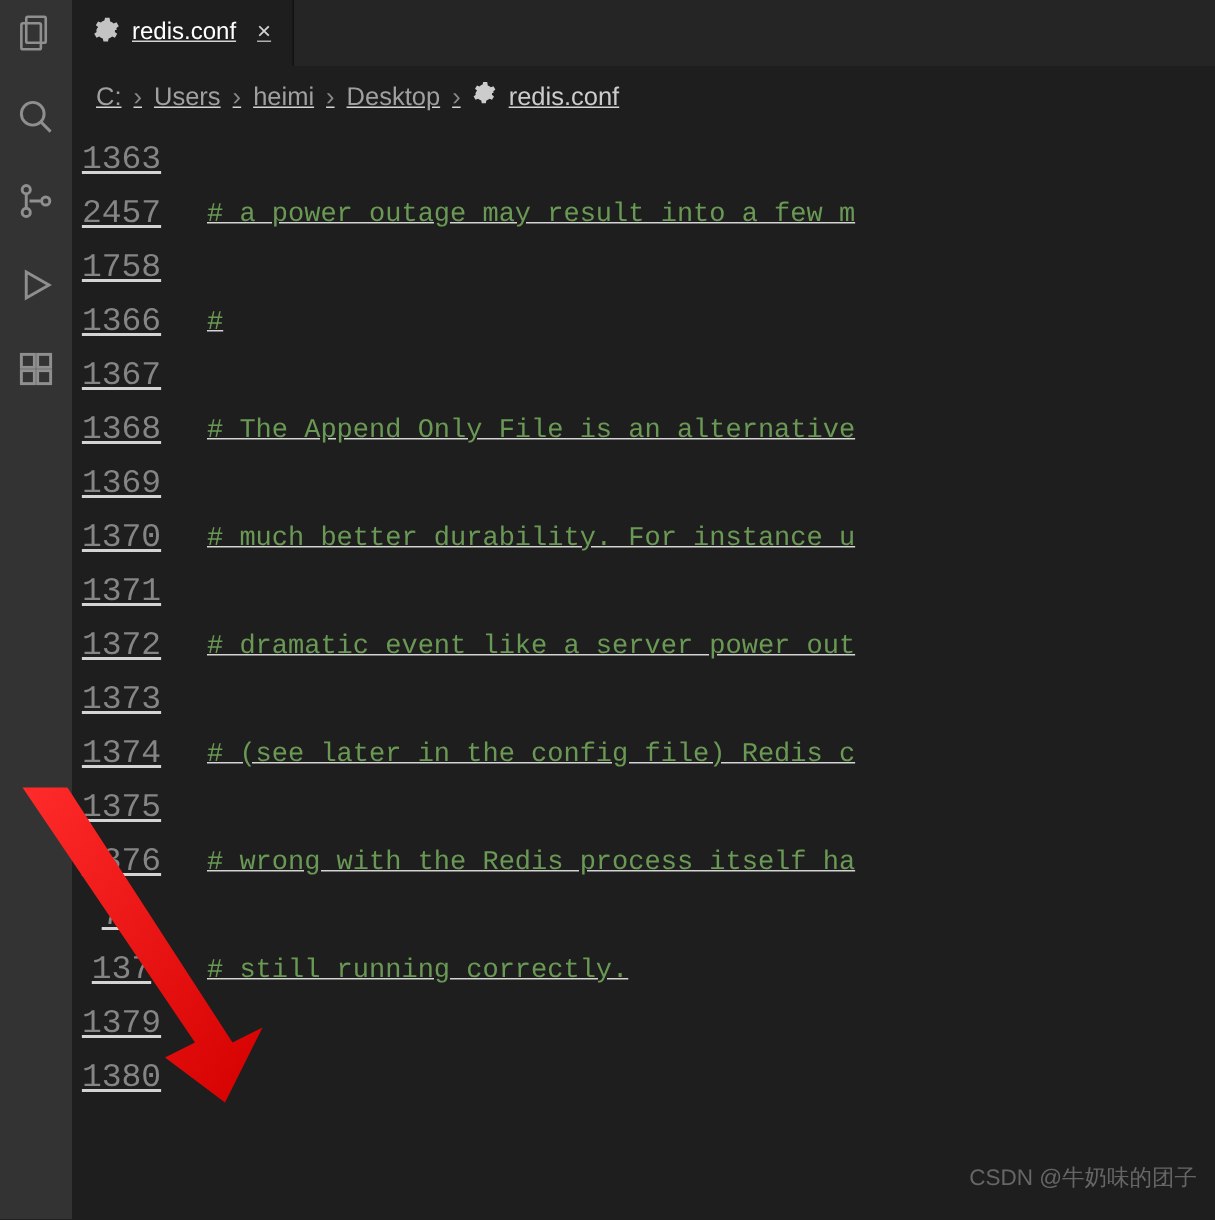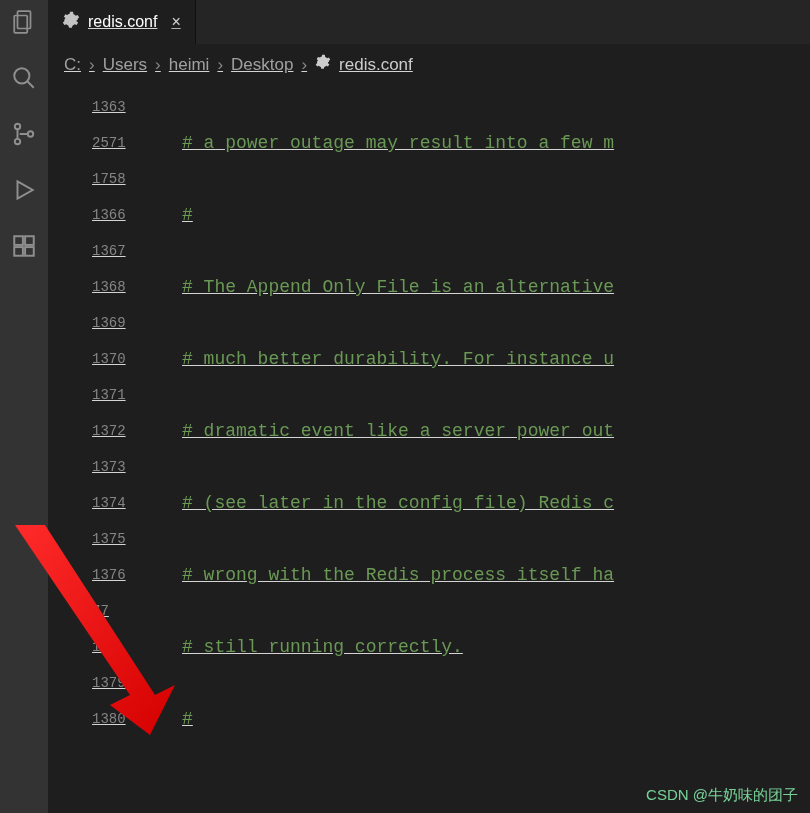--- a/index.html
+++ b/index.html
@@ -70,47 +70,46 @@
   .crumb { color: #a0a0a0; }
   .crumb.last { color: #cccccc; }
   .chev { color: #888; }
   .editor {
     flex: 1;
     display: flex;
     overflow: hidden;
   }
   .gutter {
     width: 90px;
-    text-align: left;
+    text-align: center;
     color: #858585;
     padding-right: 24px;
     user-select: none;
-    font-size: 14px;
+    font-size: 22px;
     line-height: 36px;
-    margin-left: 44px;
   }
   .code {
     flex: 1;
     font-size: 18px;
     line-height: 36px;
     white-space: pre;
     overflow: hidden;
   }
   .comment { color: #6A9955; }
   .arrow-overlay {
     position: absolute;
     left: 0;
     top: 520px;
     pointer-events: none;
   }
   .watermark {
     position: absolute;
     right: 12px;
-    bottom: 8px;
-    color: #86efac;
+    bottom: 18px;
+    color: #737373;
     font-size: 15px;
     font-family: "Segoe UI", sans-serif;
     opacity: 0.85;
   }
 </style>
 </head>
 <body>
 
 <div class="activity-bar">
   <div class="activity-icon">
@@ -175,21 +174,21 @@
       <svg width="16" height="16" viewBox="0 0 24 24" fill="#cccccc">
           <path d="M12 8a4 4 0 100 8 4 4 0 000-8zm9 4a7.9 7.9 0 00-.2-1.8l2.1-1.6-2-3.4-2.5 1a8 8 0 00-3.1-1.8L14.7 1h-4l-.6 2.6a8 8 0 00-3.1 1.8l-2.5-1-2 3.4 2.1 1.6A7.9 7.9 0 003 12c0 .6.1 1.2.2 1.8L1.1 15.4l2 3.4 2.5-1a8 8 0 003.1 1.8l.6 2.6h4l.6-2.6a8 8 0 003.1-1.8l2.5 1 2-3.4-2.1-1.6c.1-.6.2-1.2.2-1.8z"></path>
         </svg>
     </span>
     <span class="crumb last">redis.conf</span>
   </div>
 
   <div class="editor">
     <div class="gutter">
       <div>1363</div>
-      <div>2571</div>
+      <div>2457</div>
       <div>1758</div>
       <div>1366</div>
       <div>1367</div>
       <div>1368</div>
       <div>1369</div>
       <div>1370</div>
       <div>1371</div>
       <div>1372</div>
       <div>1373</div>
       <div>1374</div>

